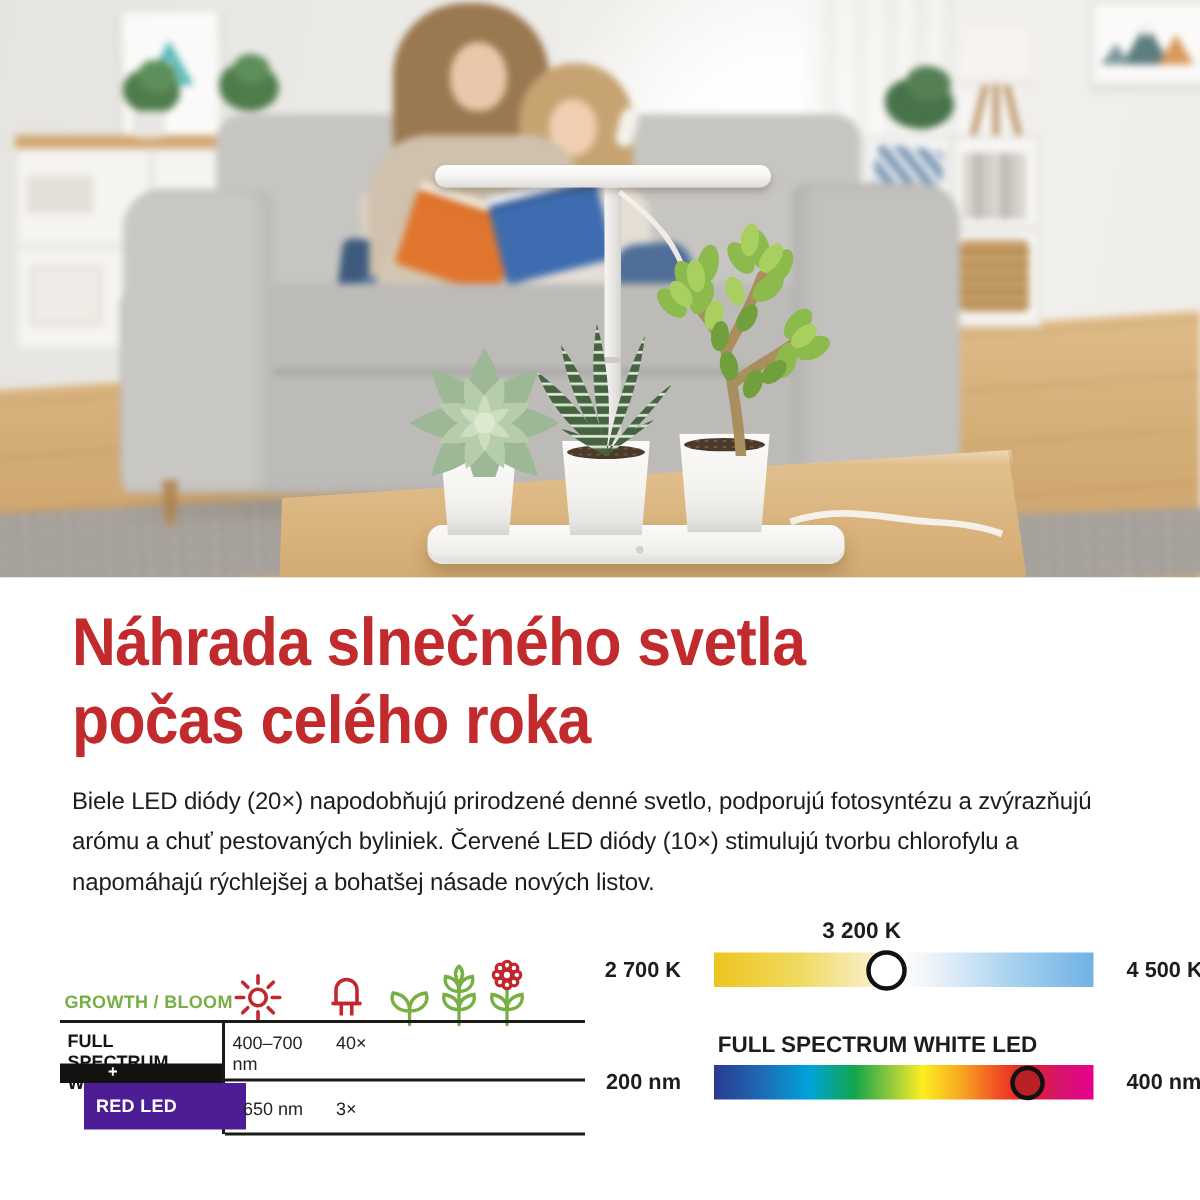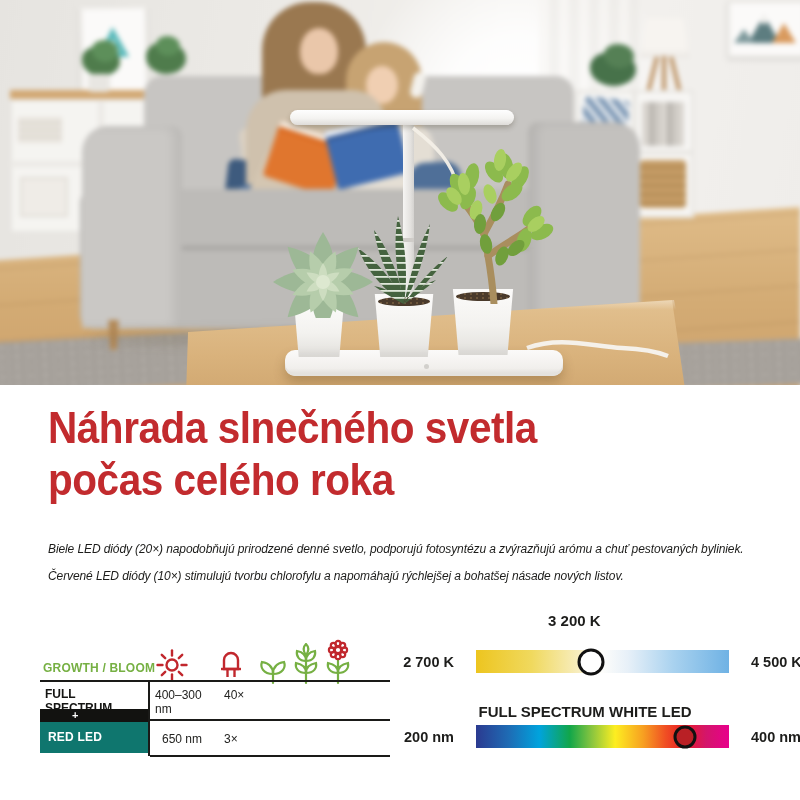--- a/index.html
+++ b/index.html
@@ -114,51 +114,51 @@
   .tray-dot{position:absolute;left:50%;top:14px;width:5px;height:5px;border-radius:50%;background:#d2d0cc;}
   .pot{position:absolute;background:linear-gradient(180deg,#fcfbfa 0%,#f3f2ef 55%,#e2e0dc 100%);
         clip-path:polygon(7% 0,93% 0,85% 100%,15% 100%);box-shadow:inset 0 -5px 8px rgba(0,0,0,.05);}
   .soil{position:absolute;left:12%;right:12%;top:3px;height:9px;border-radius:50%;
         background-color:#4a3a2b;background-image:radial-gradient(#6d563b 1.3px,transparent 1.5px);background-size:6px 4px;}
 
   
   .content{position:absolute;left:0;top:385px;width:800px;height:415px;background:#ffffff;}
   h1.title{margin:17px 0 0 48px;font-size:45px;line-height:52px;font-weight:bold;color:#c22b2e;
         letter-spacing:-.5px;transform:scaleX(.9);transform-origin:left top;}
-  p.intro{margin:30px 0 0 48px;width:712px;font-size:12px;line-height:27px;color:#1c1c1a;letter-spacing:-.1px;font-style:italic;}
+  p.intro{margin:15px 0 0 48px;width:712px;font-size:16px;line-height:27px;color:#1c1c1a;letter-spacing:-.1px;}
 
   .spec-table{position:absolute;left:40px;top:645px;width:350px;height:135px;font-size:12px;}
   .st-header-label{position:absolute;left:3px;top:16px;font-weight:bold;color:#76b043;font-size:12px;letter-spacing:.2px;}
   .st-topline{position:absolute;left:0;top:35px;width:350px;height:2px;background:#1a1a18;}
   .st-vline{position:absolute;left:108px;top:35px;width:2px;height:76px;background:#1a1a18;}
   .st-sepline{position:absolute;left:110px;top:74px;width:240px;height:1.5px;background:#1a1a18;}
   .st-botline{position:absolute;left:110px;top:110px;width:240px;height:1.5px;background:#1a1a18;}
   .st-name1{position:absolute;left:5px;top:42px;width:98px;font-weight:bold;line-height:14px;color:#141412;}
   .st-plusbar{position:absolute;left:0;top:64px;width:108px;height:13px;background:#121210;color:#fff;
         font-weight:bold;font-size:11px;line-height:13px;padding-left:32px;box-sizing:border-box;}
-  .st-redrow{position:absolute;left:0;top:77px;width:108px;height:31px;background:#0f766e;color:#fff;
+  .st-redrow{position:absolute;left:16px;top:77px;width:108px;height:31px;background:#4c1d95;color:#fff;
         font-weight:bold;line-height:31px;padding-left:8px;box-sizing:border-box;letter-spacing:.2px;}
   .st-val{position:absolute;color:#232321;}
   .st-icon{position:absolute;}
 
   .scales{position:absolute;left:398px;top:612px;width:380px;height:150px;}
   .scale-grid{display:grid;grid-template-columns:56px 253px 58px;column-gap:22px;align-items:center;}
   .sc-label{font-size:14.5px;font-weight:bold;color:#1d1d1b;white-space:nowrap;}
   .sc-label.right{text-align:left;}
   .sc-label.left{text-align:right;}
   .barwrap{position:relative;height:23px;}
   .bar{position:absolute;inset:0;}
   .kelvin-bar{background:linear-gradient(90deg,#edc51f 0%,#f0d95e 22%,#f8efc7 42%,#fdfdfb 50%,#e7f0f8 60%,#a9d2ef 78%,#6fb2e4 100%);}
   .spectrum-bar{background:linear-gradient(90deg,#2b3a90 0%,#1e6cb5 13%,#00a3dd 25%,#11a64a 37%,#8cc63e 46%,#fdee21 55%,#f7a021 66%,#f04e23 75%,#e81e25 82%,#d4156b 91%,#e8008c 100%);}
   .intensity-bar{display:flex;}
   .marker{position:absolute;top:50%;transform:translate(-50%,-50%);border-radius:50%;box-sizing:border-box;}
   .marker.white{width:27px;height:27px;background:#ffffff;border:3.5px solid #111111;}
   .marker.red{width:23px;height:23px;background:#b92025;border:3px solid #111111;}
   .float-label{position:absolute;transform:translateX(-50%);white-space:nowrap;font-weight:bold;font-size:15px;color:#1d1d1b;}
-  .kelvin-title-row{position:relative;height:22px;margin-bottom:16px;}
+  .kelvin-title-row{position:relative;height:22px;margin-bottom:1px;}
   .spectrum-title-row{position:relative;height:19px;margin-top:14px;margin-bottom:3px;text-align:center;}
   .row-space{height:16px;}
 </style>
 </head>
 <body>
 
 <div id="canvas">
 
   <div class="photo">
     <div class="blur-bg">
@@ -431,21 +431,21 @@
           <circle cx="20.6" cy="15.6" r="2.6"></circle>
       </g>
     </svg>
 
     <div class="st-topline"></div>
     <div class="st-vline"></div>
     <div class="st-sepline"></div>
     <div class="st-botline"></div>
 
     <div class="st-name1">FULL SPECTRUM WHITE LED</div>
-    <div class="st-val" style="left:115px;top:43px;width:60px;">400–300 nm</div>
+    <div class="st-val" style="left:115px;top:43px;width:60px;">400–700 nm</div>
     <div class="st-val" style="left:184px;top:43px;">40×</div>
 
     <div class="st-plusbar">+</div>
 
     <div class="st-redrow">RED LED</div>
     <div class="st-val" style="left:122px;top:87px;">650 nm</div>
     <div class="st-val" style="left:184px;top:87px;">3×</div>
   </div>
 
   <div class="scales">

